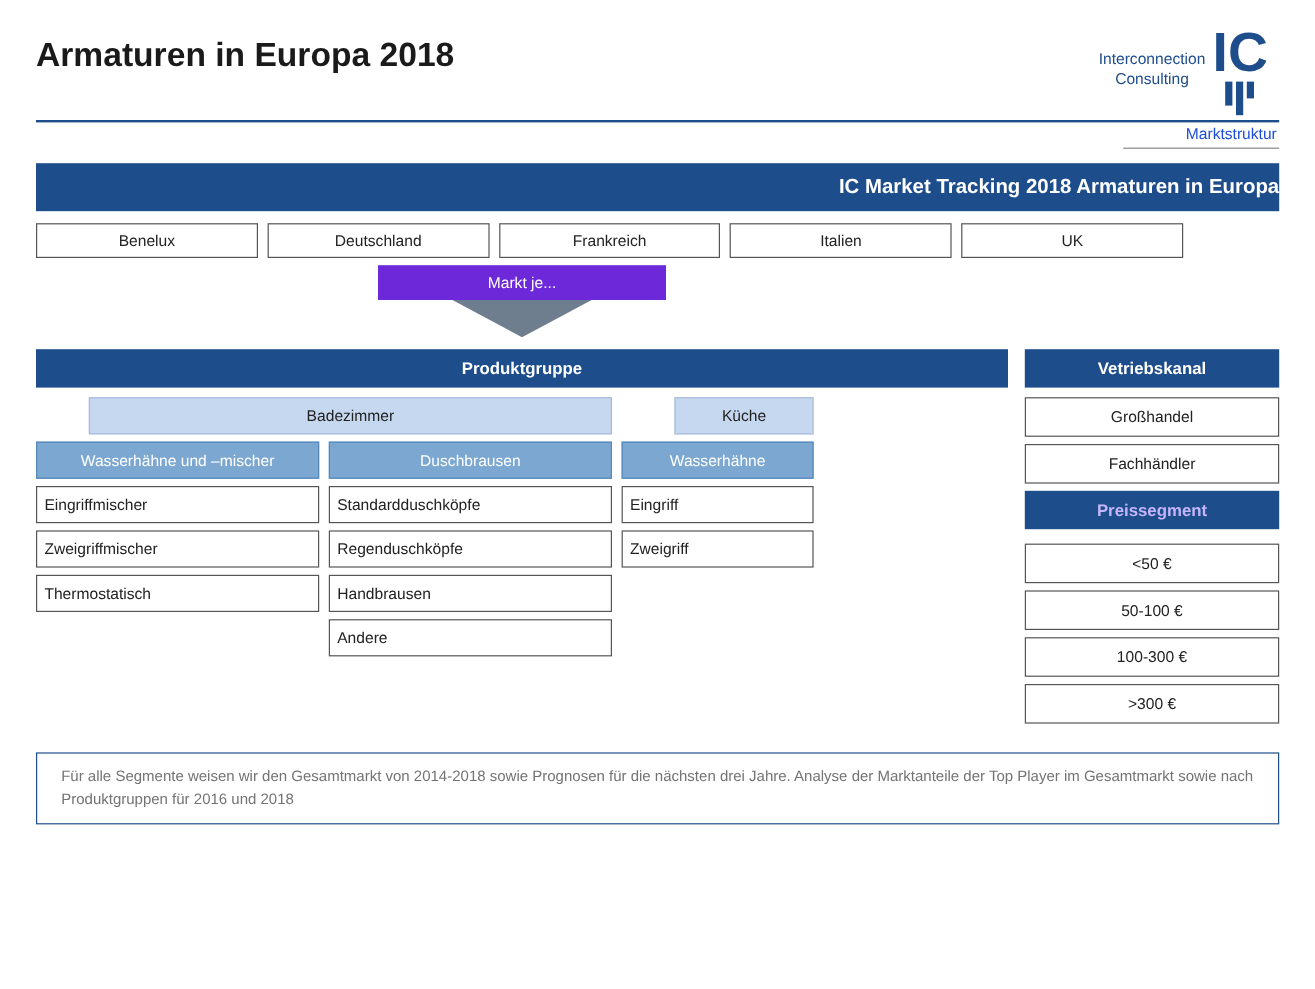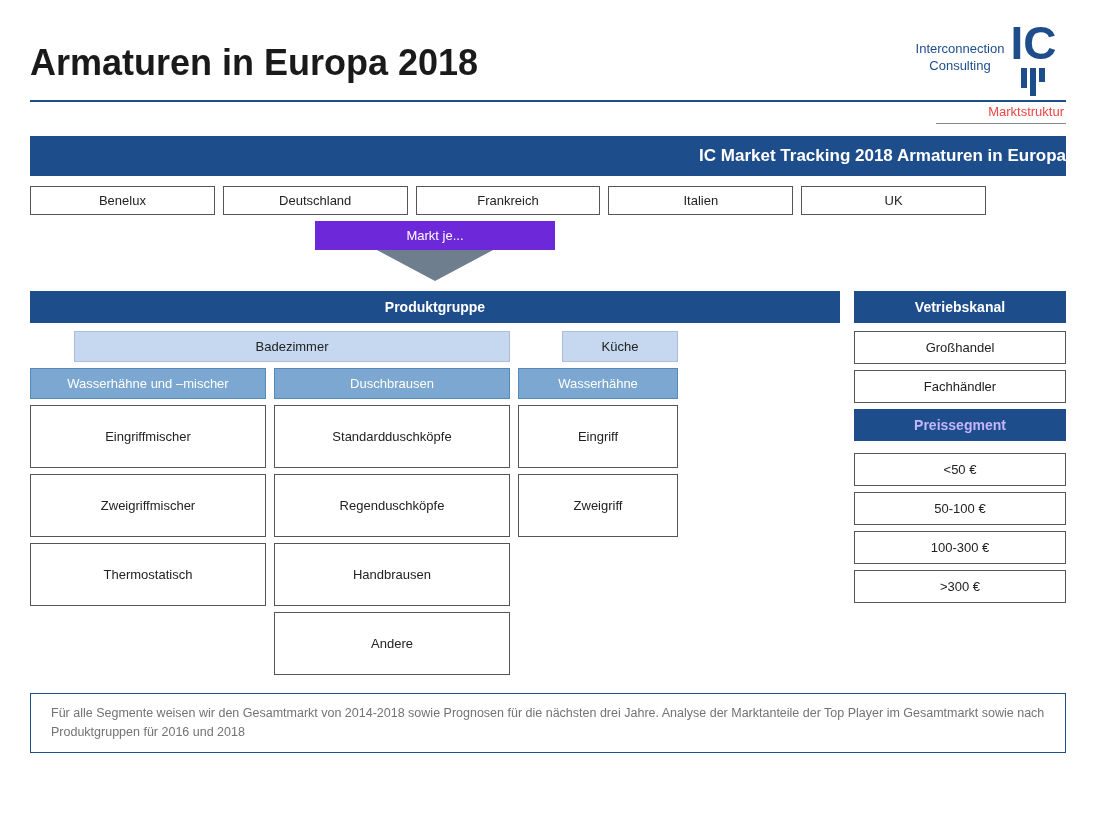--- a/index.html
+++ b/index.html
@@ -22,24 +22,24 @@
     }
 
     
     .header {
       display: flex;
       justify-content: space-between;
       align-items: flex-start;
       margin-bottom: 4px;
     }
     .main-title {
-      font-size: 36px;
+      font-size: 28px;
       font-weight: bold;
       color: #1a1a1a;
-      margin-top: 22px;
+      margin-top: 10px;
       text-align: right;
     }
     .logo-area {
       text-align: center;
       min-width: 160px;
     }
     .logo-box {
       display: inline-flex;
       align-items: center;
       justify-content: flex-end;
@@ -78,21 +78,21 @@
     
     .header-divider {
       border: none;
       border-top: 2px solid #1e4d8c;
       margin-bottom: 2px;
     }
 
     
     .section-label {
       text-align: right;
-      color: #ef4444;
+      color: #1d4ed8;
       font-size: 13px;
       margin-bottom: 4px;
       padding-right: 2px;
     }
     .section-label-underline {
       height: 1px;
       background: #888;
       width: 130px;
       margin-left: auto;
       margin-bottom: 12px;
@@ -191,22 +191,21 @@
 
     
     .produkt-columns {
       display: flex;
       gap: 8px;
       align-items: flex-start;
     }
 
     .cell {
       border: 1.5px solid #555;
-      padding: 23px 6px;
-      text-align: center;
+      padding: 7px 6px;
       font-size: 13px;
       background: #fff;
     }
     .cell-medium-blue {
       background: #7ba7d0;
       border: 1.5px solid #5588bb;
       padding: 7px 6px;
       text-align: center;
       font-size: 13px;
       color: #fff;

